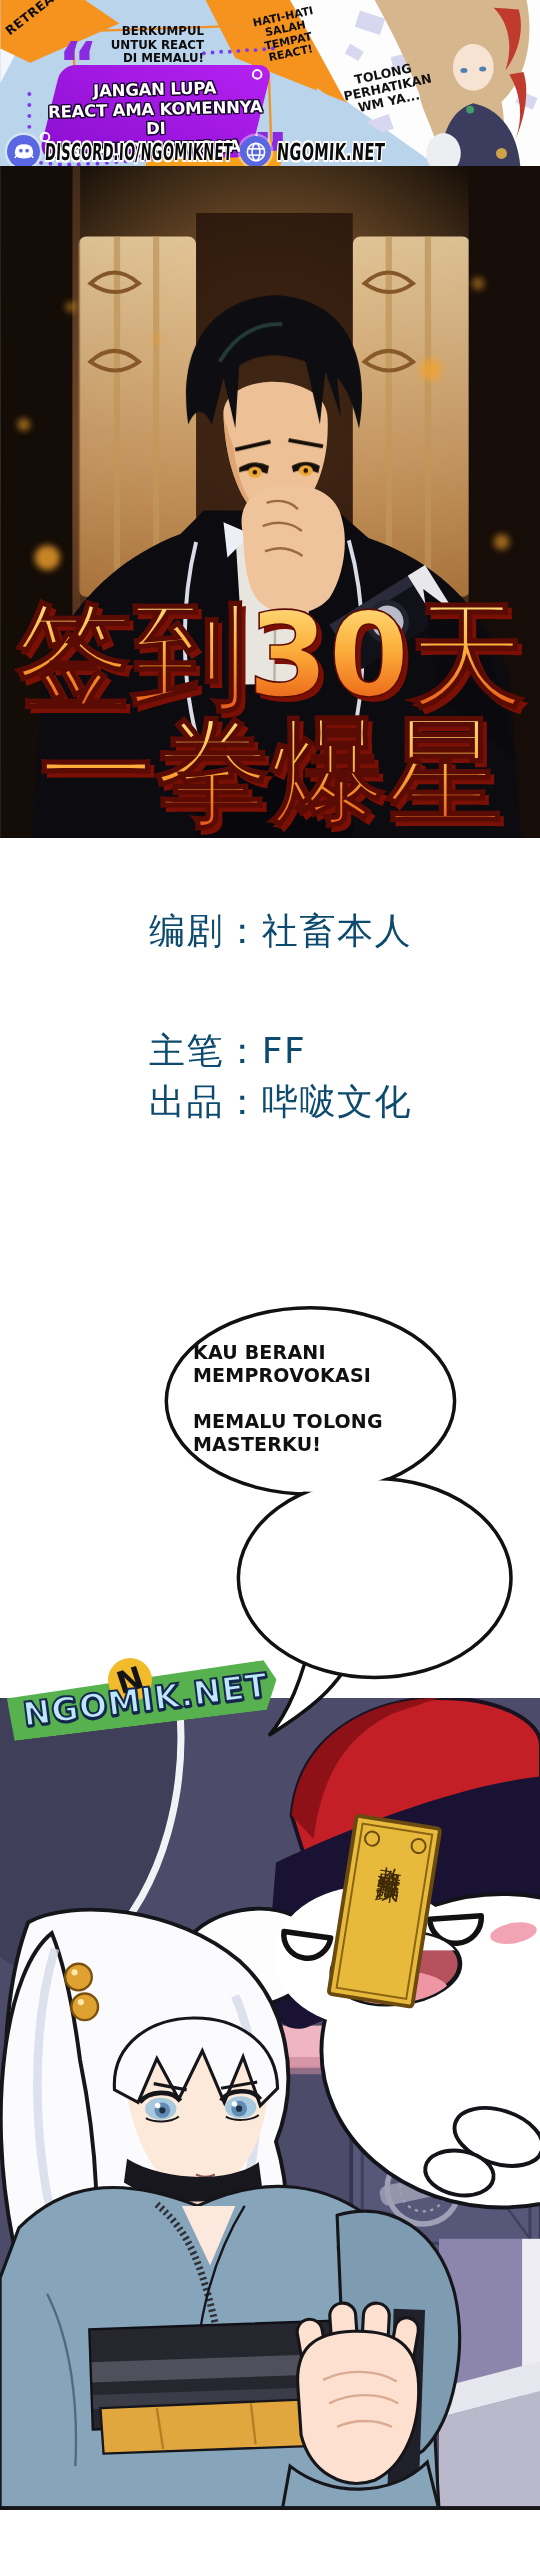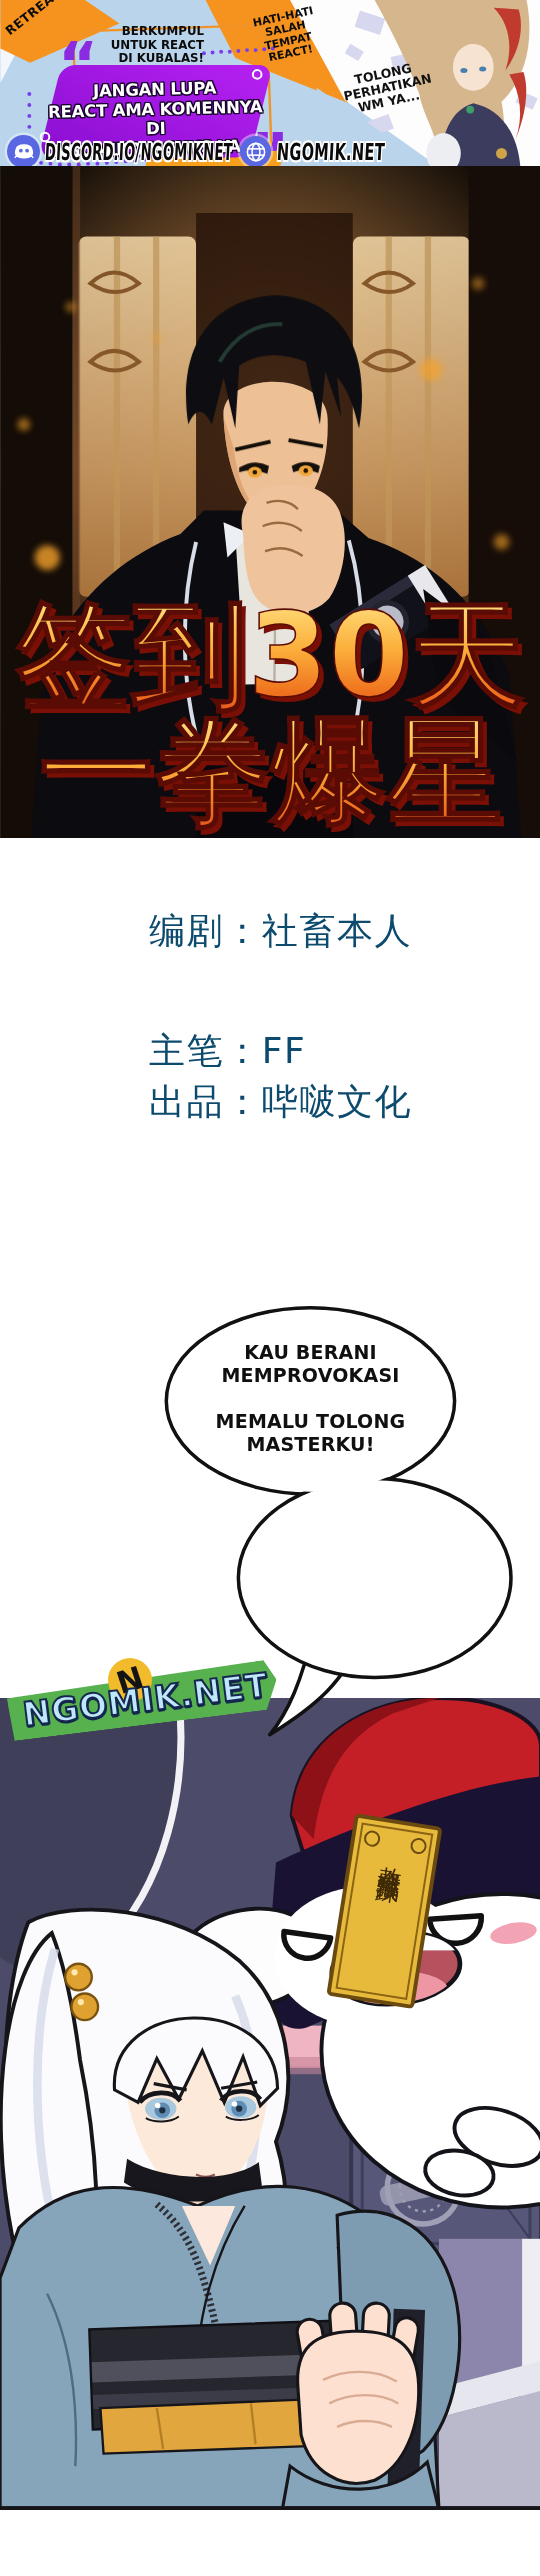--- a/index.html
+++ b/index.html
@@ -27,21 +27,21 @@
   .link-label{font-size:23.5px;font-weight:900;color:#0a0a0a;transform:skewX(-3deg) scaleX(0.56);
     transform-origin:left center;white-space:nowrap;letter-spacing:0.4px;
     text-shadow:-1.6px 0 #fff,1.6px 0 #fff,0 -1.6px #fff,0 1.6px #fff,-1.6px -1.6px #fff,1.6px 1.6px #fff,-1.6px 1.6px #fff,1.6px -1.6px #fff;}
   .link-label.site{transform:skewX(-3deg) scaleX(0.62);}
 
   
   .credit{position:absolute;left:149px;color:#0c4a6e;font-size:36px;font-weight:500;letter-spacing:1.6px;}
 
   
   .bubble-svg{left:0;top:1285px;z-index:5;}
-  .bubble-text{position:absolute;z-index:6;text-align:center;font-weight:700;font-size:19px;
+  .bubble-text{position:absolute;z-index:6;text-align:left;font-weight:700;font-size:19px;
     line-height:23px;color:#101010;letter-spacing:0.2px;}
   .b1{left:193px;top:1341px;width:235px;}
   .b2{left:259px;top:1532px;width:235px;}
 
   
   .wm{left:4.7px;top:1644px;width:282px;height:102px;z-index:7;}
   .wm-band{position:absolute;left:3.1px;top:31px;width:270px;height:50px;background:#57b14e;
     transform:rotate(-7deg);clip-path:polygon(0 14%,96% 0,100% 42%,95% 100%,1% 100%);}
   .wm-text{position:absolute;left:11px;top:36px;width:259px;text-align:center;font-size:33px;
     font-weight:900;color:#bfe7fb;transform:rotate(-7deg);letter-spacing:0.8px;
@@ -134,21 +134,21 @@
       <g transform="translate(78,83) skewX(-14)">
         <rect x="0" y="0" width="270" height="118" rx="18" fill="url(#pboxGrad)"></rect>
       </g>
       <circle cx="328" cy="95" r="5.5" fill="none" stroke="#ffffff" stroke-width="2.5"></circle>
       <circle cx="57" cy="175" r="5.5" fill="none" stroke="#ffffff" stroke-width="2.5"></circle>
     </svg>
 
     <div class="hdr-text retreat">RETREAT!</div>
     <div class="hdr-text berkumpul">
       <span>BERKUMPUL UNTUK REACT</span><br>
-      <span>DI KUBALAS!</span>
+      <span>DI MEMALU!</span>
     </div>
     <div class="hdr-text hati">
       <span>HATI-HATI</span><br>
       <span>SALAH TEMPAT</span><br>
       <span>REACT!</span>
     </div>
     <div class="hdr-text tolong">
       <span>TOLONG</span><br>
       <span>PERHATIKAN</span><br>
       <span>WM YA...</span>

